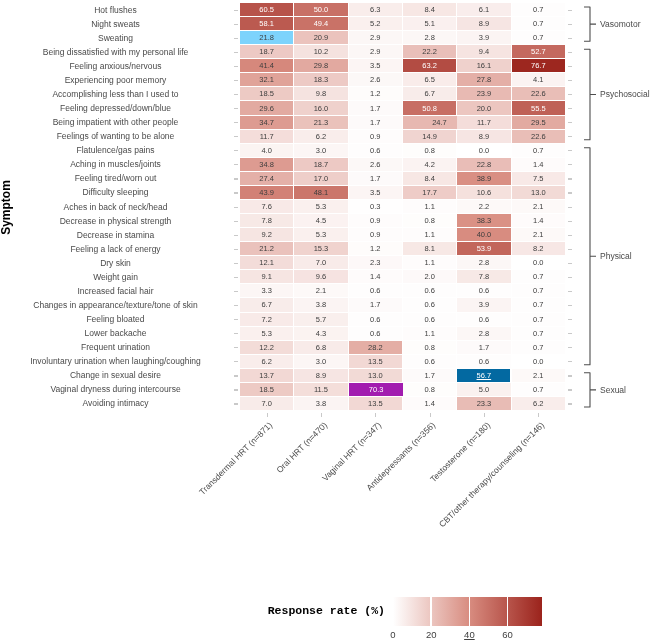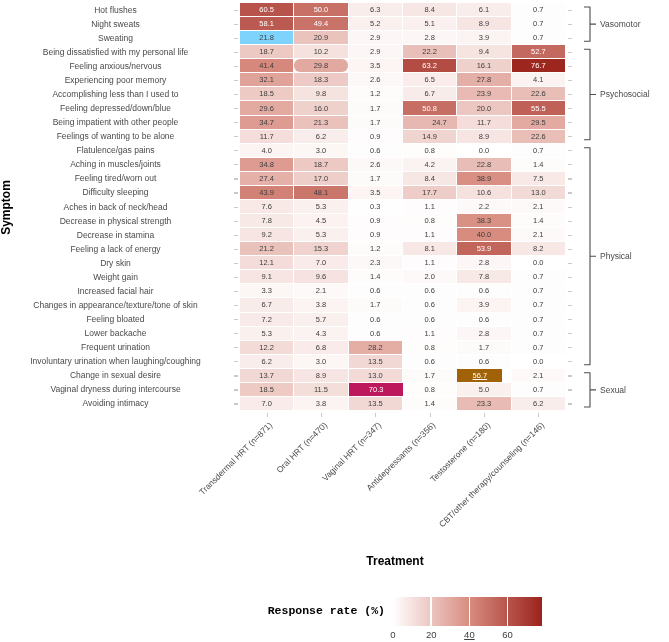--- a/index.html
+++ b/index.html
@@ -98,21 +98,21 @@
       <div class="cell" style="left: 403px; top: 31.14px; width: 53.33px; height: 13.07px; background: rgb(252, 247, 246); color: rgb(61, 61, 61);">2.8</div>
       <div class="cell" style="left: 457.33px; top: 31.14px; width: 53.33px; height: 13.07px; background: rgb(251, 244, 243); color: rgb(61, 61, 61);">3.9</div>
       <div class="cell" style="left: 511.67px; top: 31.14px; width: 53.33px; height: 13.07px; background: rgb(254, 253, 253); color: rgb(61, 61, 61);">0.7</div>
       <div class="cell" style="left: 240px; top: 45.21px; width: 53.33px; height: 13.07px; background: rgb(237, 201, 196); color: rgb(61, 61, 61);">18.7</div>
       <div class="cell" style="left: 294.33px; top: 45.21px; width: 53.33px; height: 13.07px; background: rgb(245, 226, 223); color: rgb(61, 61, 61);">10.2</div>
       <div class="cell" style="left: 348.67px; top: 45.21px; width: 53.33px; height: 13.07px; background: rgb(252, 247, 246); color: rgb(61, 61, 61);">2.9</div>
       <div class="cell" style="left: 403px; top: 45.21px; width: 53.33px; height: 13.07px; background: rgb(233, 191, 185); color: rgb(61, 61, 61);">22.2</div>
       <div class="cell" style="left: 457.33px; top: 45.21px; width: 53.33px; height: 13.07px; background: rgb(246, 228, 225); color: rgb(61, 61, 61);">9.4</div>
       <div class="cell" style="left: 511.67px; top: 45.21px; width: 53.33px; height: 13.07px; background: rgb(196, 105, 95); color: rgb(255, 255, 255);">52.7</div>
       <div class="cell" style="left: 240px; top: 59.28px; width: 53.33px; height: 13.07px; background: rgb(214, 136, 124); color: rgb(61, 61, 61);">41.4</div>
-      <div class="cell" style="left: 294.33px; top: 59.28px; width: 53.33px; height: 13.07px; background: rgb(226, 169, 160); color: rgb(61, 61, 61); border-radius: 6px;">29.8</div>
+      <div class="cell" style="left: 294.33px; top: 59.28px; width: 53.33px; height: 13.07px; background: rgb(226, 169, 160); color: rgb(61, 61, 61);">29.8</div>
       <div class="cell" style="left: 348.67px; top: 59.28px; width: 53.33px; height: 13.07px; background: rgb(252, 245, 244); color: rgb(61, 61, 61);">3.5</div>
       <div class="cell" style="left: 403px; top: 59.28px; width: 53.33px; height: 13.07px; background: rgb(179, 76, 67); color: rgb(255, 255, 255);">63.2</div>
       <div class="cell" style="left: 457.33px; top: 59.28px; width: 53.33px; height: 13.07px; background: rgb(239, 209, 204); color: rgb(61, 61, 61);">16.1</div>
       <div class="cell" style="left: 511.67px; top: 59.28px; width: 53.33px; height: 13.07px; background: rgb(157, 39, 31); color: rgb(255, 255, 255);">76.7</div>
       <div class="cell" style="left: 240px; top: 73.34px; width: 53.33px; height: 13.07px; background: rgb(224, 163, 153); color: rgb(61, 61, 61);">32.1</div>
       <div class="cell" style="left: 294.33px; top: 73.34px; width: 53.33px; height: 13.07px; background: rgb(237, 202, 197); color: rgb(61, 61, 61);">18.3</div>
       <div class="cell" style="left: 348.67px; top: 73.34px; width: 53.33px; height: 13.07px; background: rgb(252, 248, 247); color: rgb(61, 61, 61);">2.6</div>
       <div class="cell" style="left: 403px; top: 73.34px; width: 53.33px; height: 13.07px; background: rgb(249, 236, 234); color: rgb(61, 61, 61);">6.5</div>
       <div class="cell" style="left: 457.33px; top: 73.34px; width: 53.33px; height: 13.07px; background: rgb(228, 175, 167); color: rgb(61, 61, 61);">27.8</div>
       <div class="cell" style="left: 511.67px; top: 73.34px; width: 53.33px; height: 13.07px; background: rgb(251, 243, 242); color: rgb(61, 61, 61);">4.1</div>
@@ -233,25 +233,25 @@
       <div class="cell" style="left: 240px; top: 354.72px; width: 53.33px; height: 13.07px; background: rgb(249, 237, 235); color: rgb(61, 61, 61);">6.2</div>
       <div class="cell" style="left: 294.33px; top: 354.72px; width: 53.33px; height: 13.07px; background: rgb(252, 246, 245); color: rgb(61, 61, 61);">3.0</div>
       <div class="cell" style="left: 348.67px; top: 354.72px; width: 53.33px; height: 13.07px; background: rgb(242, 216, 212); color: rgb(61, 61, 61);">13.5</div>
       <div class="cell" style="left: 403px; top: 354.72px; width: 53.33px; height: 13.07px; background: rgb(254, 253, 253); color: rgb(61, 61, 61);">0.6</div>
       <div class="cell" style="left: 457.33px; top: 354.72px; width: 53.33px; height: 13.07px; background: rgb(254, 253, 253); color: rgb(61, 61, 61);">0.6</div>
       <div class="cell" style="left: 511.67px; top: 354.72px; width: 53.33px; height: 13.07px; background: rgb(255, 255, 255); color: rgb(61, 61, 61);">0.0</div>
       <div class="cell" style="left: 240px; top: 368.79px; width: 53.33px; height: 13.07px; background: rgb(242, 216, 212); color: rgb(61, 61, 61);">13.7</div>
       <div class="cell" style="left: 294.33px; top: 368.79px; width: 53.33px; height: 13.07px; background: rgb(246, 229, 227); color: rgb(61, 61, 61);">8.9</div>
       <div class="cell" style="left: 348.67px; top: 368.79px; width: 53.33px; height: 13.07px; background: rgb(242, 218, 214); color: rgb(61, 61, 61);">13.0</div>
       <div class="cell" style="left: 403px; top: 368.79px; width: 53.33px; height: 13.07px; background: rgb(253, 250, 250); color: rgb(61, 61, 61);">1.7</div>
-      <div class="cell" style="left: 457.33px; top: 368.79px; width: 45px; height: 13.07px; background: #a16207; color: rgb(255, 255, 255); text-decoration: underline;">56.7</div>
+      <div class="cell" style="left: 457.33px; top: 368.79px; width: 53px; height: 13.07px; background: #0369a1; color: rgb(255, 255, 255); text-decoration: underline;">56.7</div>
       <div class="cell" style="left: 511.67px; top: 368.79px; width: 53.33px; height: 13.07px; background: rgb(253, 249, 248); color: rgb(61, 61, 61);">2.1</div>
       <div class="cell" style="left: 240px; top: 382.86px; width: 53.33px; height: 13.07px; background: rgb(237, 202, 196); color: rgb(61, 61, 61);">18.5</div>
       <div class="cell" style="left: 294.33px; top: 382.86px; width: 53.33px; height: 13.07px; background: rgb(244, 222, 218); color: rgb(61, 61, 61);">11.5</div>
-      <div class="cell" style="left: 348.67px; top: 382.86px; width: 55px; height: 13.07px; background: #be185d; color: rgb(255, 255, 255);">70.3</div>
+      <div class="cell" style="left: 348.67px; top: 382.86px; width: 55px; height: 13.07px; background: #a21caf; color: rgb(255, 255, 255);">70.3</div>
       <div class="cell" style="left: 403px; top: 382.86px; width: 53.33px; height: 13.07px; background: rgb(254, 253, 252); color: rgb(61, 61, 61);">0.8</div>
       <div class="cell" style="left: 457.33px; top: 382.86px; width: 53.33px; height: 13.07px; background: rgb(250, 241, 239); color: rgb(61, 61, 61);">5.0</div>
       <div class="cell" style="left: 511.67px; top: 382.86px; width: 53.33px; height: 13.07px; background: rgb(254, 253, 253); color: rgb(61, 61, 61);">0.7</div>
       <div class="cell" style="left: 240px; top: 396.93px; width: 53.33px; height: 13.07px; background: rgb(248, 235, 233); color: rgb(61, 61, 61);">7.0</div>
       <div class="cell" style="left: 294.33px; top: 396.93px; width: 53.33px; height: 13.07px; background: rgb(251, 244, 243); color: rgb(61, 61, 61);">3.8</div>
       <div class="cell" style="left: 348.67px; top: 396.93px; width: 53.33px; height: 13.07px; background: rgb(242, 216, 212); color: rgb(61, 61, 61);">13.5</div>
       <div class="cell" style="left: 403px; top: 396.93px; width: 53.33px; height: 13.07px; background: rgb(254, 251, 251); color: rgb(61, 61, 61);">1.4</div>
       <div class="cell" style="left: 457.33px; top: 396.93px; width: 53.33px; height: 13.07px; background: rgb(232, 188, 181); color: rgb(61, 61, 61);">23.3</div>
       <div class="cell" style="left: 511.67px; top: 396.93px; width: 53.33px; height: 13.07px; background: rgb(249, 237, 235); color: rgb(61, 61, 61);">6.2</div>
     </div>
@@ -334,21 +334,20 @@
       <div class="group-label" style="top: 383.897px;">Sexual</div>
     </div>
   <div id="x-labels">
       <div class="x-label" style="left: 47.1667px; top: 420px;">Transdermal HRT (n=871)</div>
       <div class="x-label" style="left: 101.5px; top: 420px;">Oral HRT (n=470)</div>
       <div class="x-label" style="left: 155.833px; top: 420px;">Vaginal HRT (n=347)</div>
       <div class="x-label" style="left: 210.167px; top: 420px;">Antidepressants (n=356)</div>
       <div class="x-label" style="left: 264.5px; top: 420px;">Testosterone (n=180)</div>
       <div class="x-label" style="left: 318.833px; top: 420px;">CBT/other therapy/counseling (n=146)</div>
     </div>
-  <div class="axis-title x-title">Treatment</div>
 
   <div class="legend-title">Response rate (%)</div>
   <div class="legend-bar" id="legend-bar" style="background: linear-gradient(to right, rgb(255, 255, 255) 0%, rgb(216, 140, 128) 51.3%, rgb(155, 35, 28) 100%);"></div>
   <div id="legend-ticks">
       <div class="legend-ticklabel" style="left: 381px;">0</div>
       <div class="legend-tickline" style="left: 430.455px;"></div>
       <div class="legend-ticklabel" style="left: 419.205px;">20</div>
       <div class="legend-tickline" style="left: 468.66px;"></div>
       <div class="legend-ticklabel" style="left: 457.41px; text-decoration: underline;">40</div>
       <div class="legend-tickline" style="left: 506.865px;"></div>

